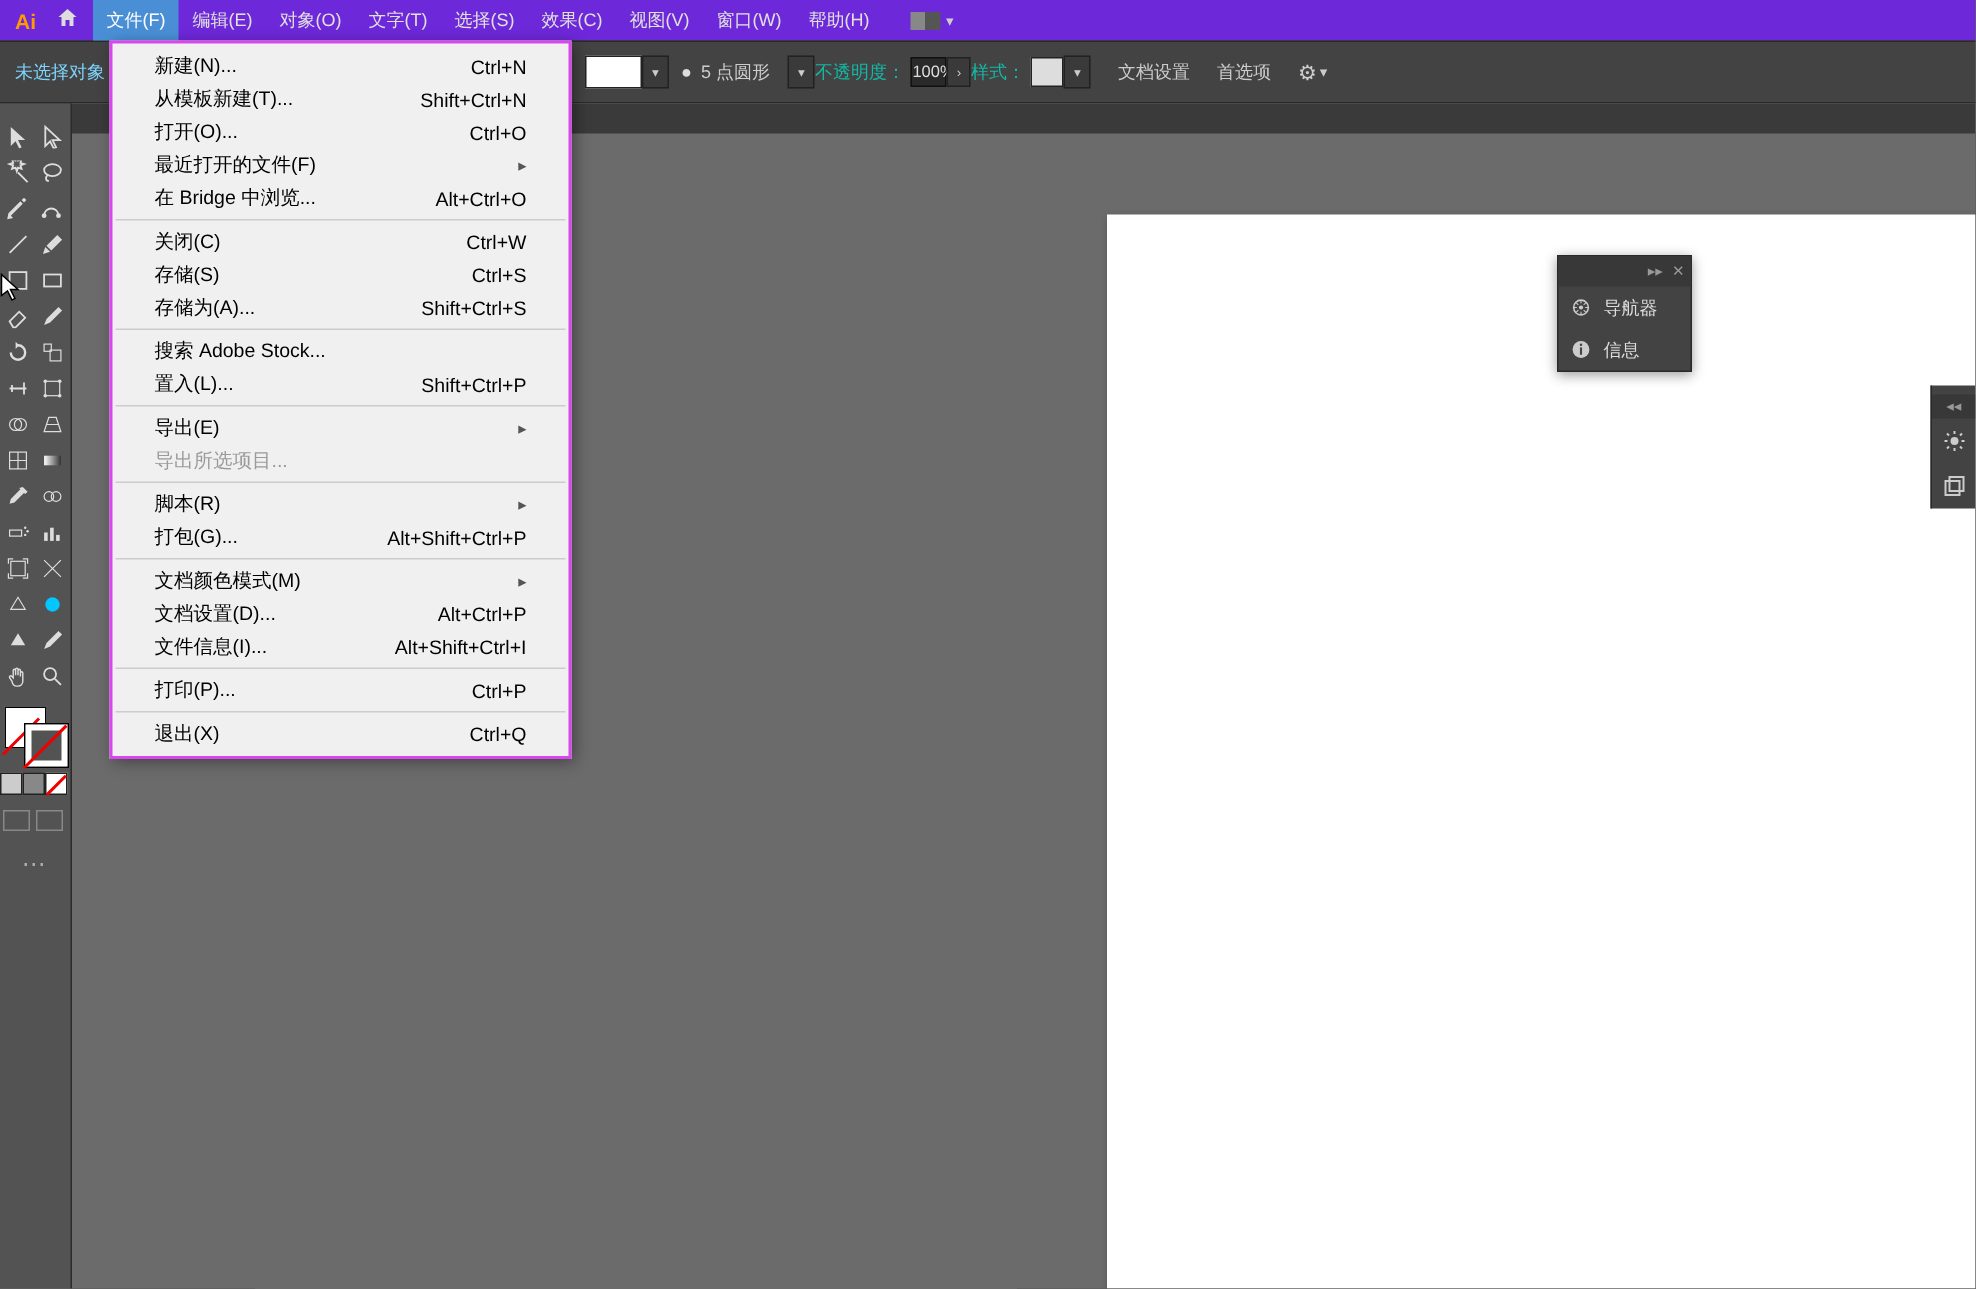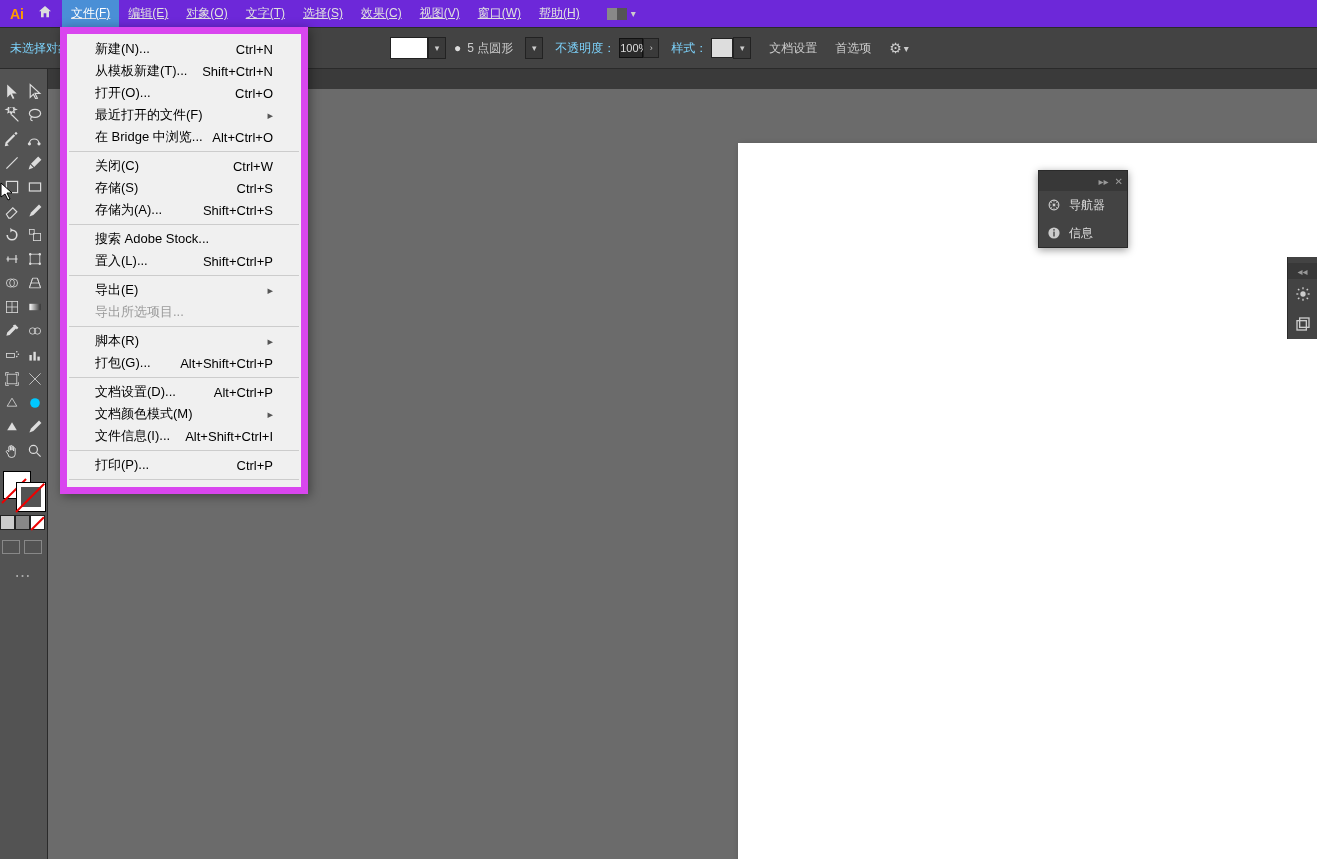--- a/index.html
+++ b/index.html
@@ -12,21 +12,21 @@
 .menubar .mitem.active { background: #4a8fd6; color: #fff; }
 .menubar .workspace { margin-left: 18px; display:flex; align-items:center; gap:4px;}
 .menubar .ws-icon { width:20px; height:12px; background: linear-gradient(90deg,#888 50%,#555 50%); }
 .menubar .ws-arrow { font-size:10px; color:#ccc;}
 
 .optbar { height: 42px; background: #434343; display: flex; align-items: center; color: #ccc; font-size: 12px; border-top:1px solid #2a2a2a; border-bottom:1px solid #2a2a2a;}
 .optbar .noobj { padding: 0 10px; color:#7dd3fc;font-family:Liberation Serif, serif; }
 .optbar .swatch { width: 38px; height: 22px; background: #fff; border:1px solid #222; margin-left:310px; }
 .optbar .dd { width: 18px; height: 22px; background:#3a3a3a; border:1px solid #222; display:flex; align-items:center; justify-content:center; font-size:9px;}
 .optbar .stroke-val { margin-left:4px; display:flex; align-items:center; gap:2px;}
-.optbar .label { margin-left:12px; color:#7dd3fc;}
+.optbar .label { margin-left:0; color:#14b8a6;}
 .optbar .pctbox { width:24px; height:20px; background:#2a2a2a; border:1px solid #111; color:#ddd; text-align:center; line-height:18px; font-size:11px; margin-left:4px;}
 .optbar .arrow-btn { width:16px; height:20px; background:#3a3a3a; border:1px solid #222; display:flex; align-items:center; justify-content:center; font-size:9px;}
 .optbar .style-sw { width:22px; height:20px; background:#ddd; border:1px solid #222; margin-left:4px;}
 .optbar .link { margin-left:18px; color:#ccc;}
 .optbar .gear { margin-left:18px; font-size:14px;}
 
 .workarea { position: absolute; top: 69px; left: 0; right: 0; bottom: 0; display: flex; }
 .tools { width: 48px; background: #535353; border-right:1px solid #2a2a2a; display:flex; flex-direction:column; padding-top:10px;}
 .trow { display:flex; height:24px;}
 .tool { width:24px; height:24px; display:flex; align-items:center; justify-content:center; color:#ddd; font-size:13px; cursor:pointer;}
@@ -52,42 +52,42 @@
 .right-dock { position:absolute; right:0; top:188px; width:30px; background:#434343; border-left:1px solid #2a2a2a; padding-top:6px;}
 .right-dock .ritem { height:30px; display:flex; align-items:center; justify-content:center; color:#ccc; font-size:15px; cursor:pointer;}
 .right-dock .collapse { height:16px; background:#383838; color:#999; font-size:10px; display:flex; align-items:center; justify-content:center;}
 
 .float-panel { position:absolute; left:990px; top:101px; width:90px; background:#434343; border:1px solid #2a2a2a; box-shadow:0 2px 8px rgba(0,0,0,.4);}
 .fp-head { height:20px; background:#383838; display:flex; align-items:center; justify-content:flex-end; padding:0 4px; gap:6px;}
 .fp-head span { color:#999; font-size:10px; cursor:pointer;}
 .fp-item { height:28px; display:flex; align-items:center; gap:8px; padding:0 8px; color:#ddd; font-size:12px; cursor:pointer;}
 .fp-item svg { width:14px; height:14px; fill:#ccc;}
 
-.dropdown { position:absolute; left:60px; top:27px; width:248px; background:#f0f0f0; border:7px solid #d946ef; box-shadow:2px 2px 10px rgba(0,0,0,.4); font-size:13px; color:#000; padding: 4px 0;}
+.dropdown { position:absolute; left:73px; top:27px; width:308px; background:#f0f0f0; border:2px solid #d946ef; box-shadow:2px 2px 10px rgba(0,0,0,.4); font-size:13px; color:#000; padding: 4px 0;}
 .dropdown .di { display:flex; justify-content:space-between; align-items:center; height:22px; padding:0 28px; cursor:pointer;}
 .dropdown .di.disabled { color:#9a9a9a; cursor:default;}
 .dropdown .sep { height:1px; background:#ccc; margin:3px 2px;}
 .dropdown .sub::after { content:"▸"; font-size:11px; color:#555;}
 
 .cursor { position:absolute; left:0px; top:182px; z-index:1000; pointer-events:none;}
 .cursor svg { width:16px; height:20px;}
 
 svg.ic { width:16px; height:16px; fill:#ddd; }
 </style>
 </head>
 <body>
 
 <div class="menubar">
   <div class="logo">Ai</div>
   <div class="home">
     <svg class="ic" viewBox="0 0 24 24">
         <path d="M12 3l9 8h-3v9h-4v-6h-4v6H6v-9H3z"></path>
       </svg>
   </div>
-  <div id="menu-items" style="display:flex;text-decoration:underline;">
+  <div id="menu-items" style="display:flex;">
       <div class="mitem active">文件(F)</div>
       <div class="mitem">编辑(E)</div>
       <div class="mitem">对象(O)</div>
       <div class="mitem">文字(T)</div>
       <div class="mitem">选择(S)</div>
       <div class="mitem">效果(C)</div>
       <div class="mitem">视图(V)</div>
       <div class="mitem">窗口(W)</div>
       <div class="mitem">帮助(H)</div>
     </div>
@@ -464,36 +464,40 @@
     </div>
     <div class="sep"></div>
     <div class="di sub">
       <span>脚本(R)</span>
     </div>
     <div class="di">
       <span>打包(G)...</span>
       <span>Alt+Shift+Ctrl+P</span>
     </div>
     <div class="sep"></div>
+    <div class="di sub">
+      <span>文档颜色模式(M)</span>
+    </div>
     <div class="di">
       <span>文档设置(D)...</span>
       <span>Alt+Ctrl+P</span>
     </div>
-    <div class="di sub">
-      <span>文档颜色模式(M)</span>
-    </div>
     <div class="di">
       <span>文件信息(I)...</span>
       <span>Alt+Shift+Ctrl+I</span>
     </div>
     <div class="sep"></div>
     <div class="di">
       <span>打印(P)...</span>
       <span>Ctrl+P</span>
     </div>
     <div class="sep"></div>
+    <div class="di">
+      <span>退出(X)</span>
+      <span>Ctrl+Q</span>
+    </div>
   </div>
 
 <div class="cursor">
   <svg viewBox="0 0 16 20">
       <path d="M1 1 L1 15 L5 12 L8 18 L10 17 L7 11 L12 11 Z" fill="#fff" stroke="#000" stroke-width="1"></path>
     </svg>
 </div>
 
 </body></html>

